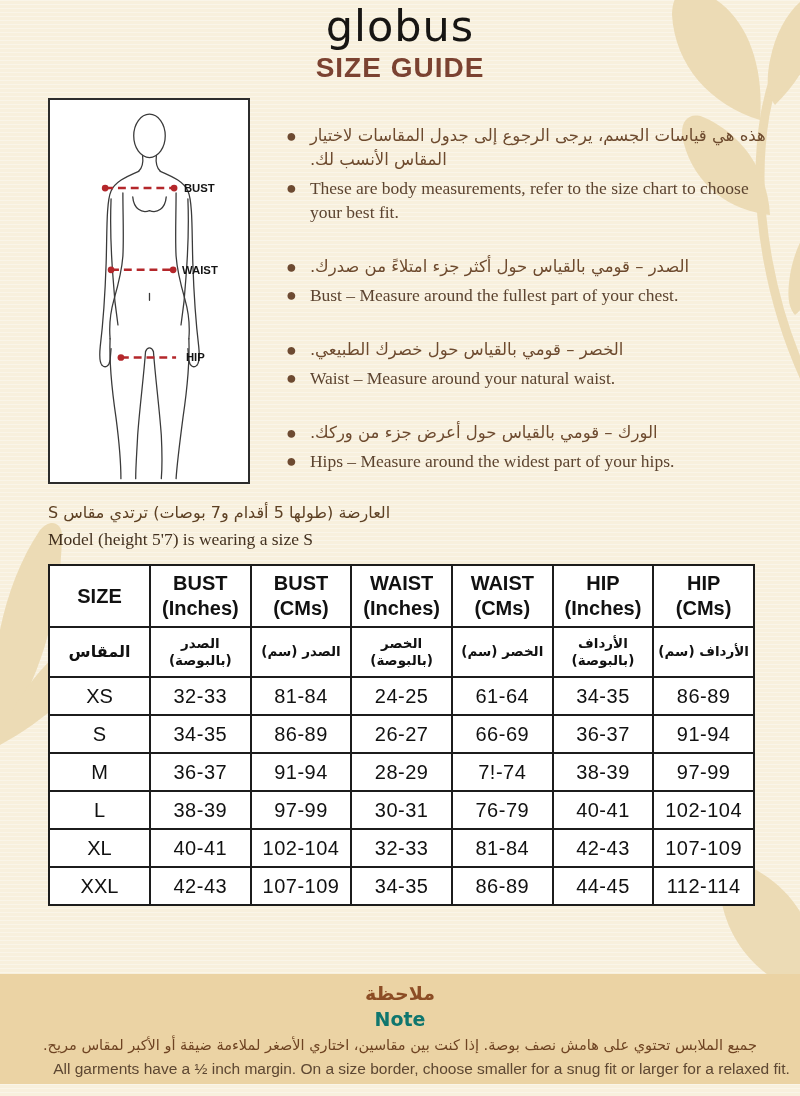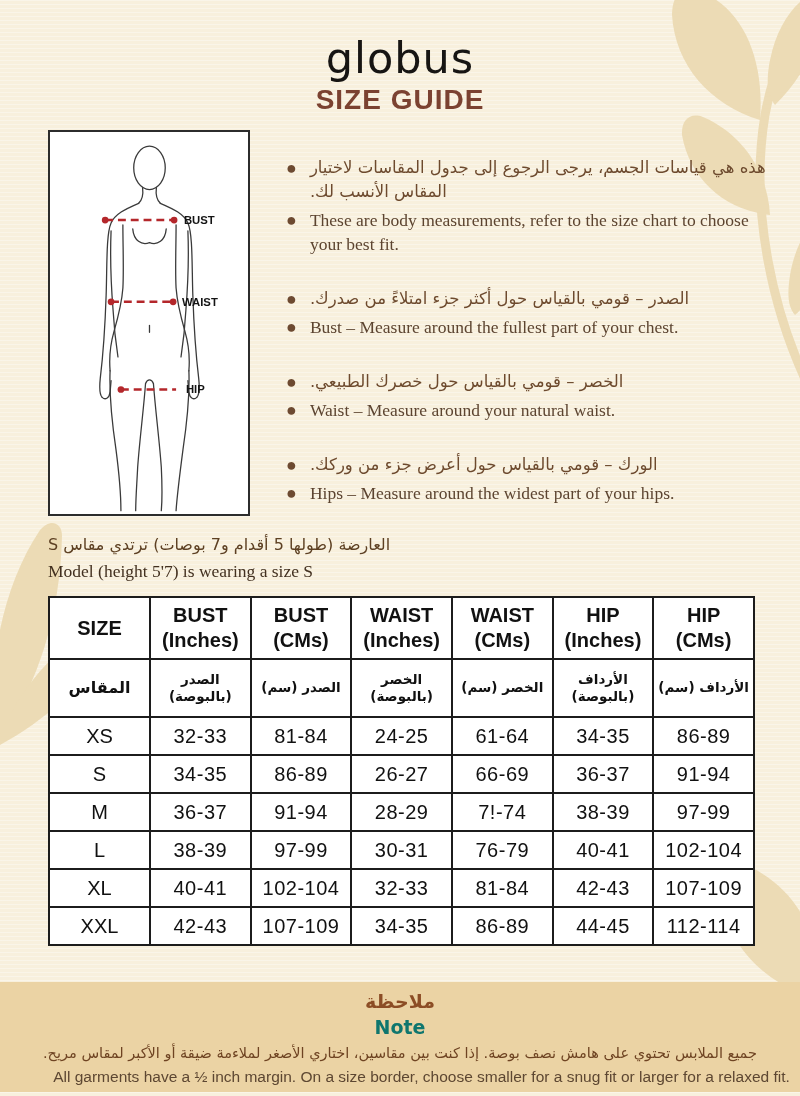--- a/index.html
+++ b/index.html
@@ -8,21 +8,21 @@
   .page {
     position:relative; width:800px; height:1096px; overflow:hidden;
     background-color:#f8f0dd;
     background-image:repeating-linear-gradient(180deg, rgba(255,255,255,.35) 0 1px, rgba(0,0,0,0) 1px 4px);
   }
   .decor { position:absolute; pointer-events:none; }
   .decor path { fill:#ecdbb5; }
   .decor .stem { fill:none; stroke:#ecdbb5; stroke-linecap:round; }
 
   
-  .header { position:relative; text-align:center; padding-top:36px; }
+  .header { position:relative; text-align:center; padding-top:4px; }
   .logo {
     font-family:"DejaVu Sans",sans-serif; font-weight:400; font-size:43px;
     color:#171513; letter-spacing:1px; line-height:1.05;
   }
   .title {
     font-family:"Liberation Sans",sans-serif; font-weight:bold; font-size:28px;
     color:#7b4231; letter-spacing:1px; margin-top:3px;
   }
 
   
@@ -70,30 +70,30 @@
   .size-table th, .size-table td {
     border:2px solid #1c1c1c; text-align:center; vertical-align:middle;
     background:#ffffff; color:#111111;
   }
   .col-size { width:101px; }
   .hdr-en th {
     height:62px; font-family:"Liberation Sans",sans-serif; font-weight:bold;
     font-size:20px; line-height:1.25; white-space:pre-line;
   }
   .hdr-ar th {
-    height:58px; font-family:"DejaVu Sans",sans-serif; font-weight:bold;
+    height:50px; font-family:"DejaVu Sans",sans-serif; font-weight:bold;
     font-size:13.5px; line-height:1.3; white-space:pre-line;
   }
   .hdr-ar th.size-cell { font-size:16px; }
   .size-table td { height:38px; font-size:20px; font-family:"Liberation Sans",sans-serif; letter-spacing:.5px; }
   .size-table td.size-cell { font-weight:normal; font-size:20px; letter-spacing:0; }
 
   
   .note-band {
-    position:absolute; left:0; bottom:4px; width:800px; height:110px;
+    position:absolute; left:0; bottom:12px; width:800px; height:110px;
     background:#ebd3a4; text-align:center; padding-top:7px;
   }
   .note-heading-ar {
     direction:rtl; font-family:"DejaVu Sans",sans-serif; font-weight:bold;
     font-size:19px; color:#8c4d25; line-height:25px;
   }
   .note-heading-en {
     font-family:"DejaVu Sans",sans-serif; font-weight:bold;
     font-size:19px; color:#0f766e; line-height:26px;
   }

